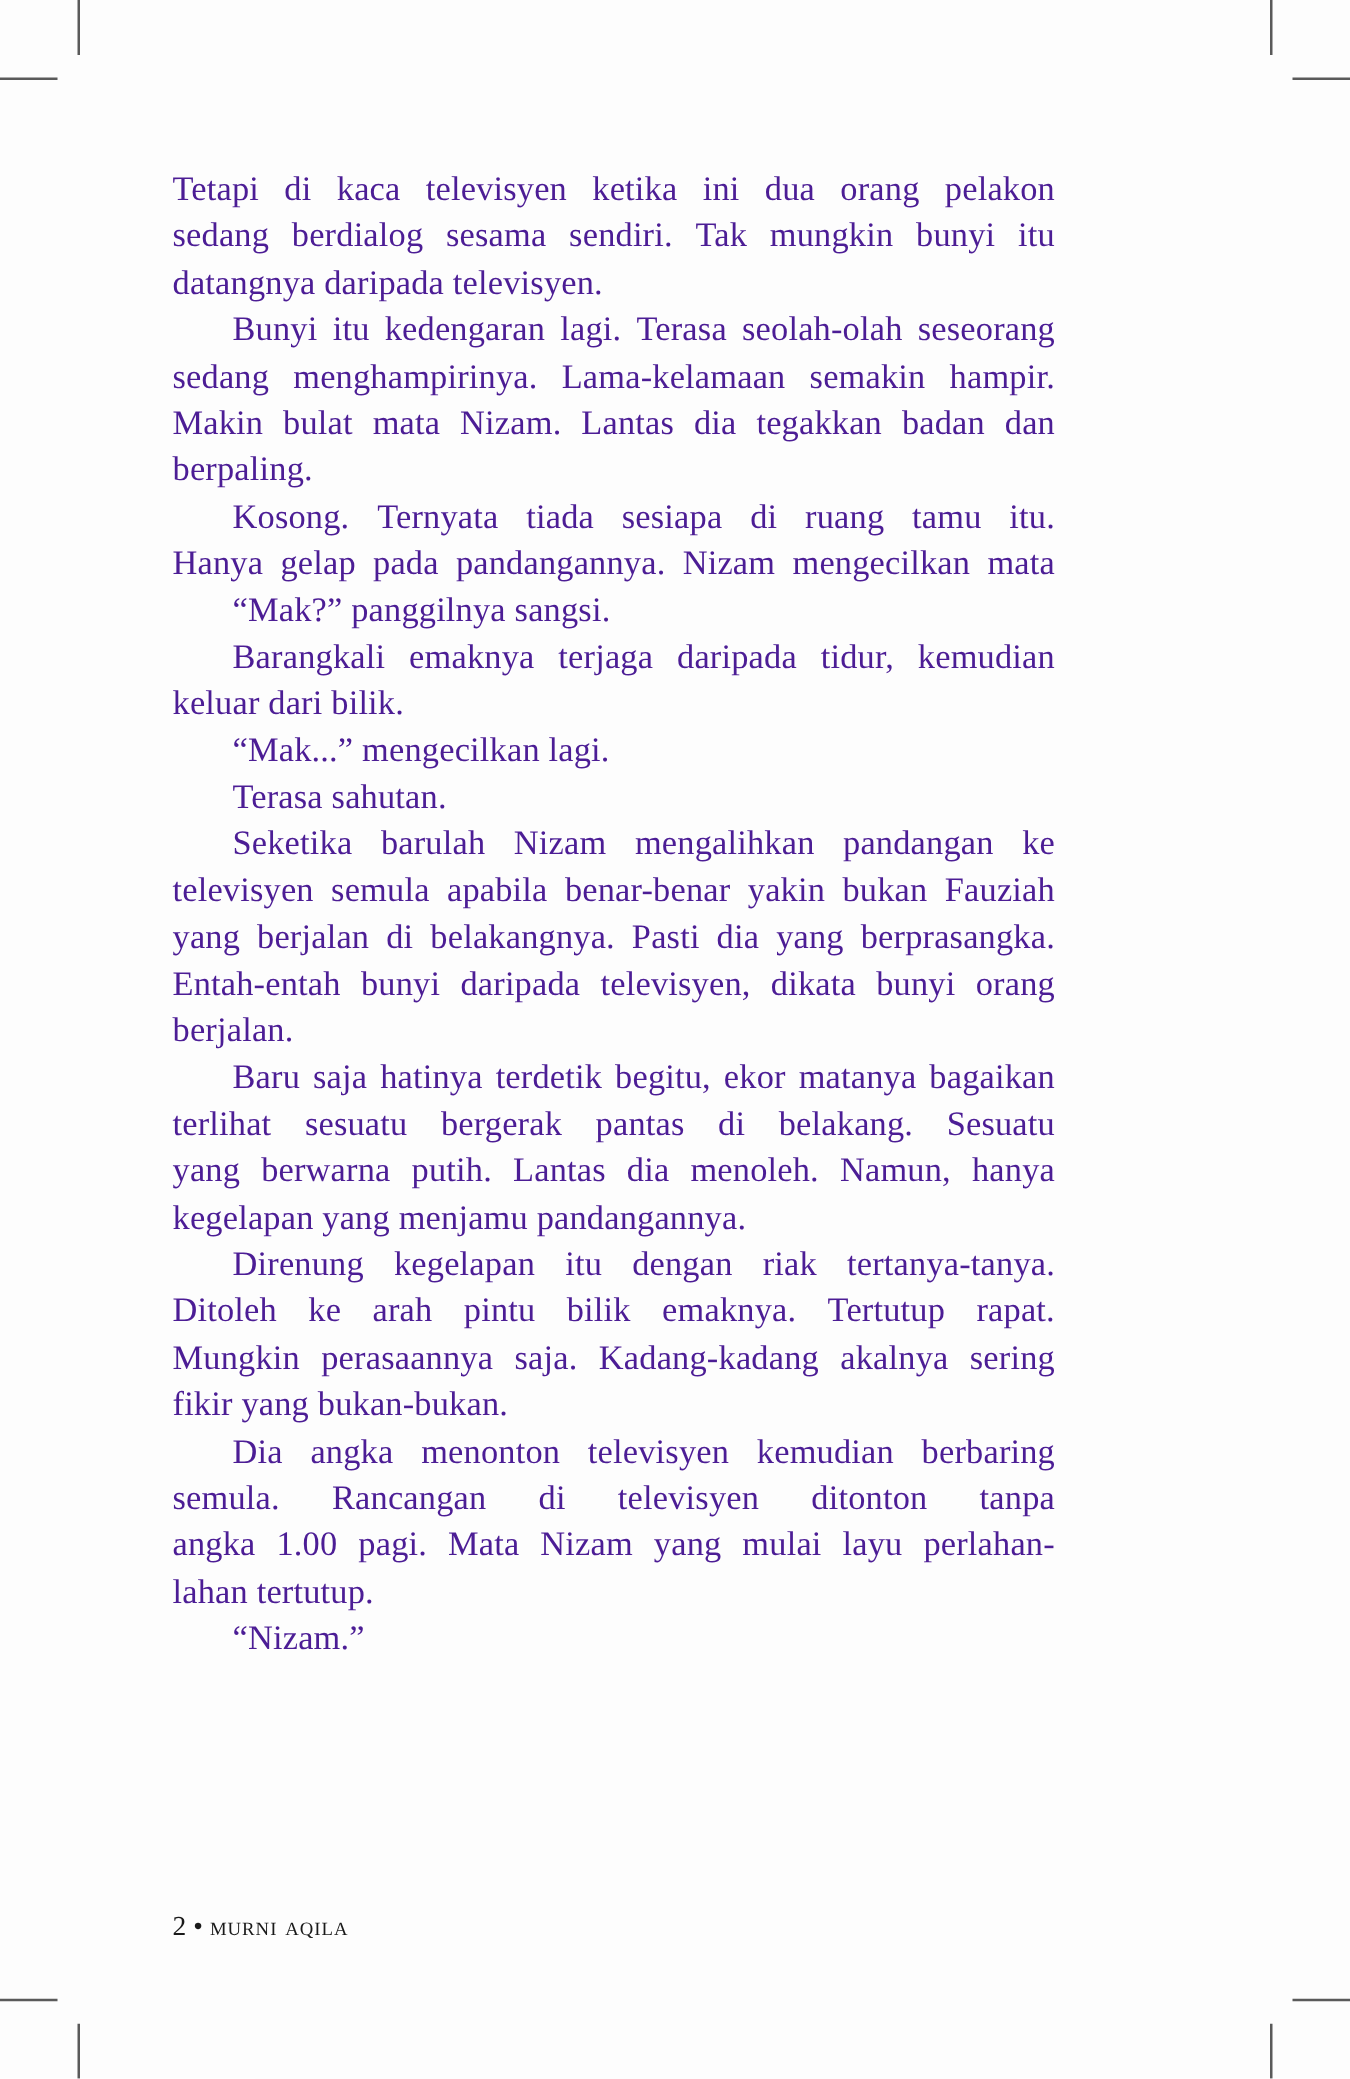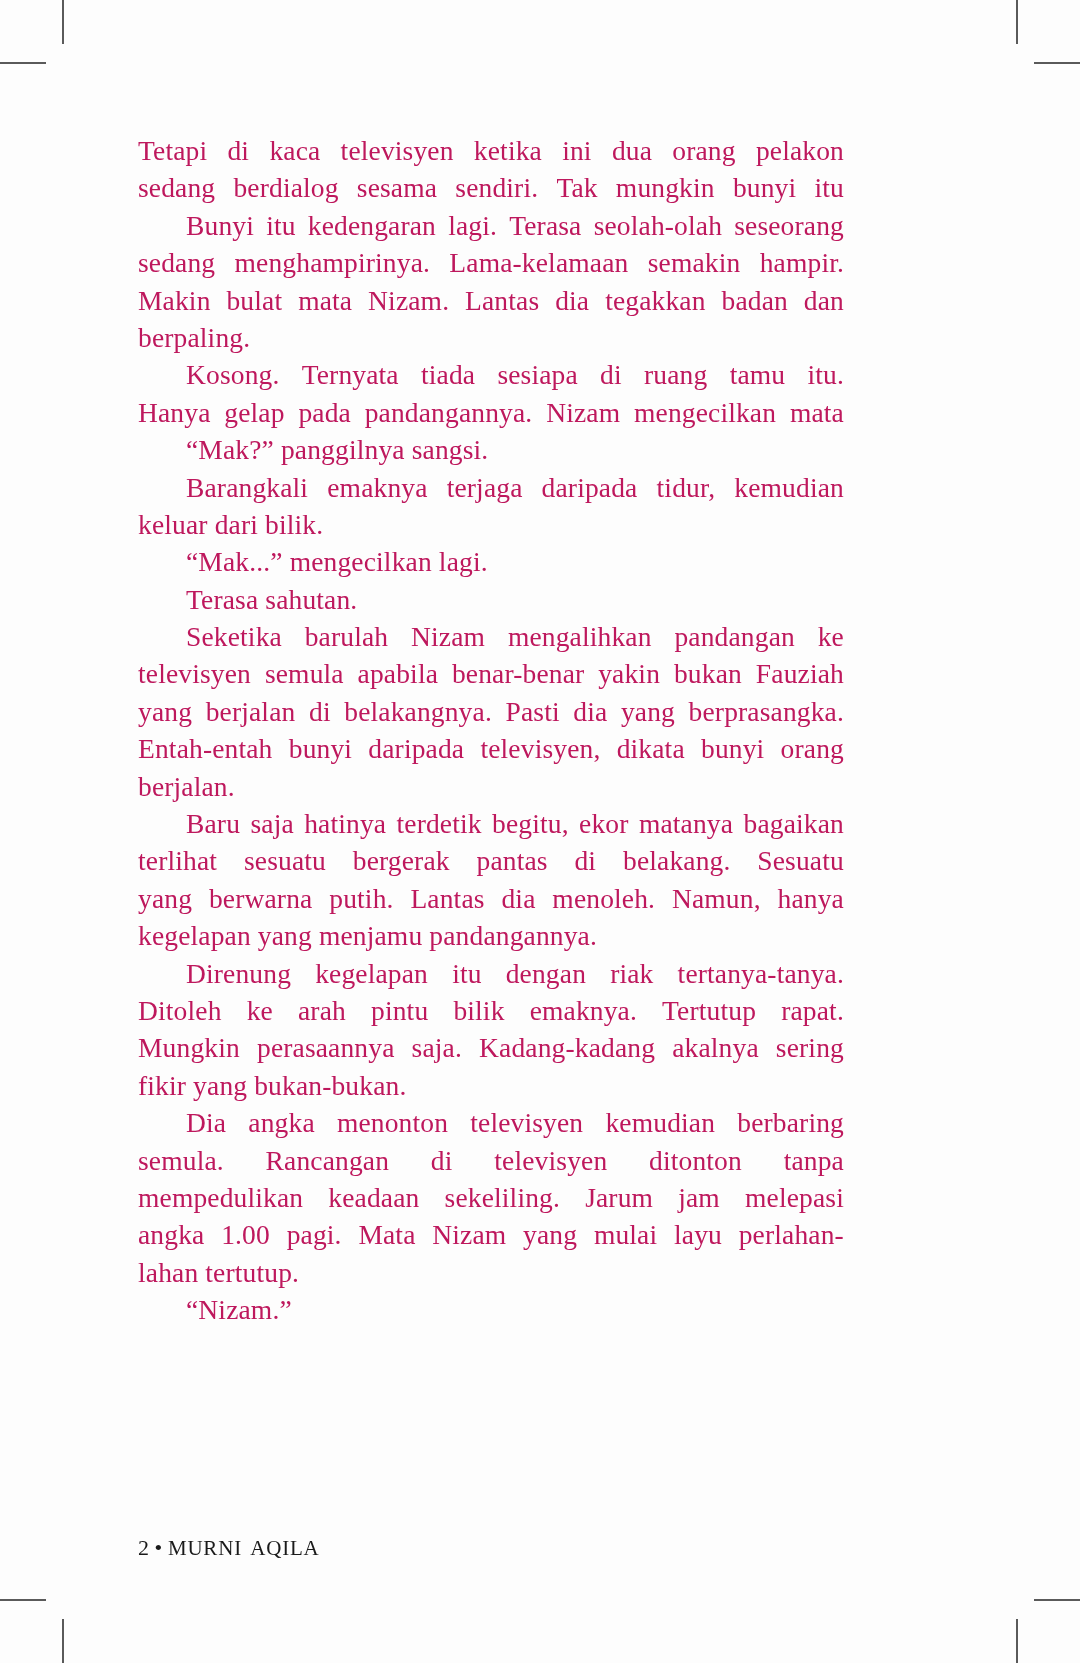--- a/index.html
+++ b/index.html
@@ -43,21 +43,21 @@
     width: 706px;
   }
 
   .ln {
     display: block;
     height: 37.4px;
     line-height: 37.4px;
     font-size: 27.5px;
     letter-spacing: 0.15px;
     white-space: nowrap;
-    color: #be185d;
+    color: #4c1d95;
   }
 
   
   .ln.just {
     display: flex;
     justify-content: space-between;
     width: 706px;
   }
   .ln.just.ind { padding-left: 48px; width: 658px; }
   .ln.ind { padding-left: 48px; }
@@ -72,21 +72,21 @@
     font-size: 22px;
     letter-spacing: 0.6px;
     color: #1a1a1a;
     white-space: nowrap;
   }
   .runfoot .folio { font-size: 22px; }
   .runfoot .sep { padding: 0 5px; }
   .runfoot .bookname {
     font-variant: small-caps;
     text-transform: lowercase;
-    font-size: 30px;
+    font-size: 22px;
     letter-spacing: 0.8px;
   }
 </style>
 </head>
 <body>
 
 <div class="page">
 
   <div class="crop v crop-tl-v"></div>
   <div class="crop h crop-tl-h"></div>
@@ -113,20 +113,21 @@
         <div class="ln just">
           <span class="w">sedang</span>
           <span class="w">berdialog</span>
           <span class="w">sesama</span>
           <span class="w">sendiri.</span>
           <span class="w">Tak</span>
           <span class="w">mungkin</span>
           <span class="w">bunyi</span>
           <span class="w">itu</span>
         </div>
+        <div class="ln">datangnya daripada televisyen.</div>
       </div>
       <div class="para">
         <div class="ln just ind">
           <span class="w">Bunyi</span>
           <span class="w">itu</span>
           <span class="w">kedengaran</span>
           <span class="w">lagi.</span>
           <span class="w">Terasa</span>
           <span class="w">seolah-olah</span>
           <span class="w">seseorang</span>
@@ -303,28 +304,20 @@
         </div>
         <div class="ln just">
           <span class="w">semula.</span>
           <span class="w">Rancangan</span>
           <span class="w">di</span>
           <span class="w">televisyen</span>
           <span class="w">ditonton</span>
           <span class="w">tanpa</span>
         </div>
         <div class="ln just">
-          <span class="w">mempedulikan</span>
-          <span class="w">keadaan</span>
-          <span class="w">sekeliling.</span>
-          <span class="w">Jarum</span>
-          <span class="w">jam</span>
-          <span class="w">melepasi</span>
-        </div>
-        <div class="ln just">
           <span class="w">angka</span>
           <span class="w">1.00</span>
           <span class="w">pagi.</span>
           <span class="w">Mata</span>
           <span class="w">Nizam</span>
           <span class="w">yang</span>
           <span class="w">mulai</span>
           <span class="w">layu</span>
           <span class="w">perlahan-</span>
         </div>

